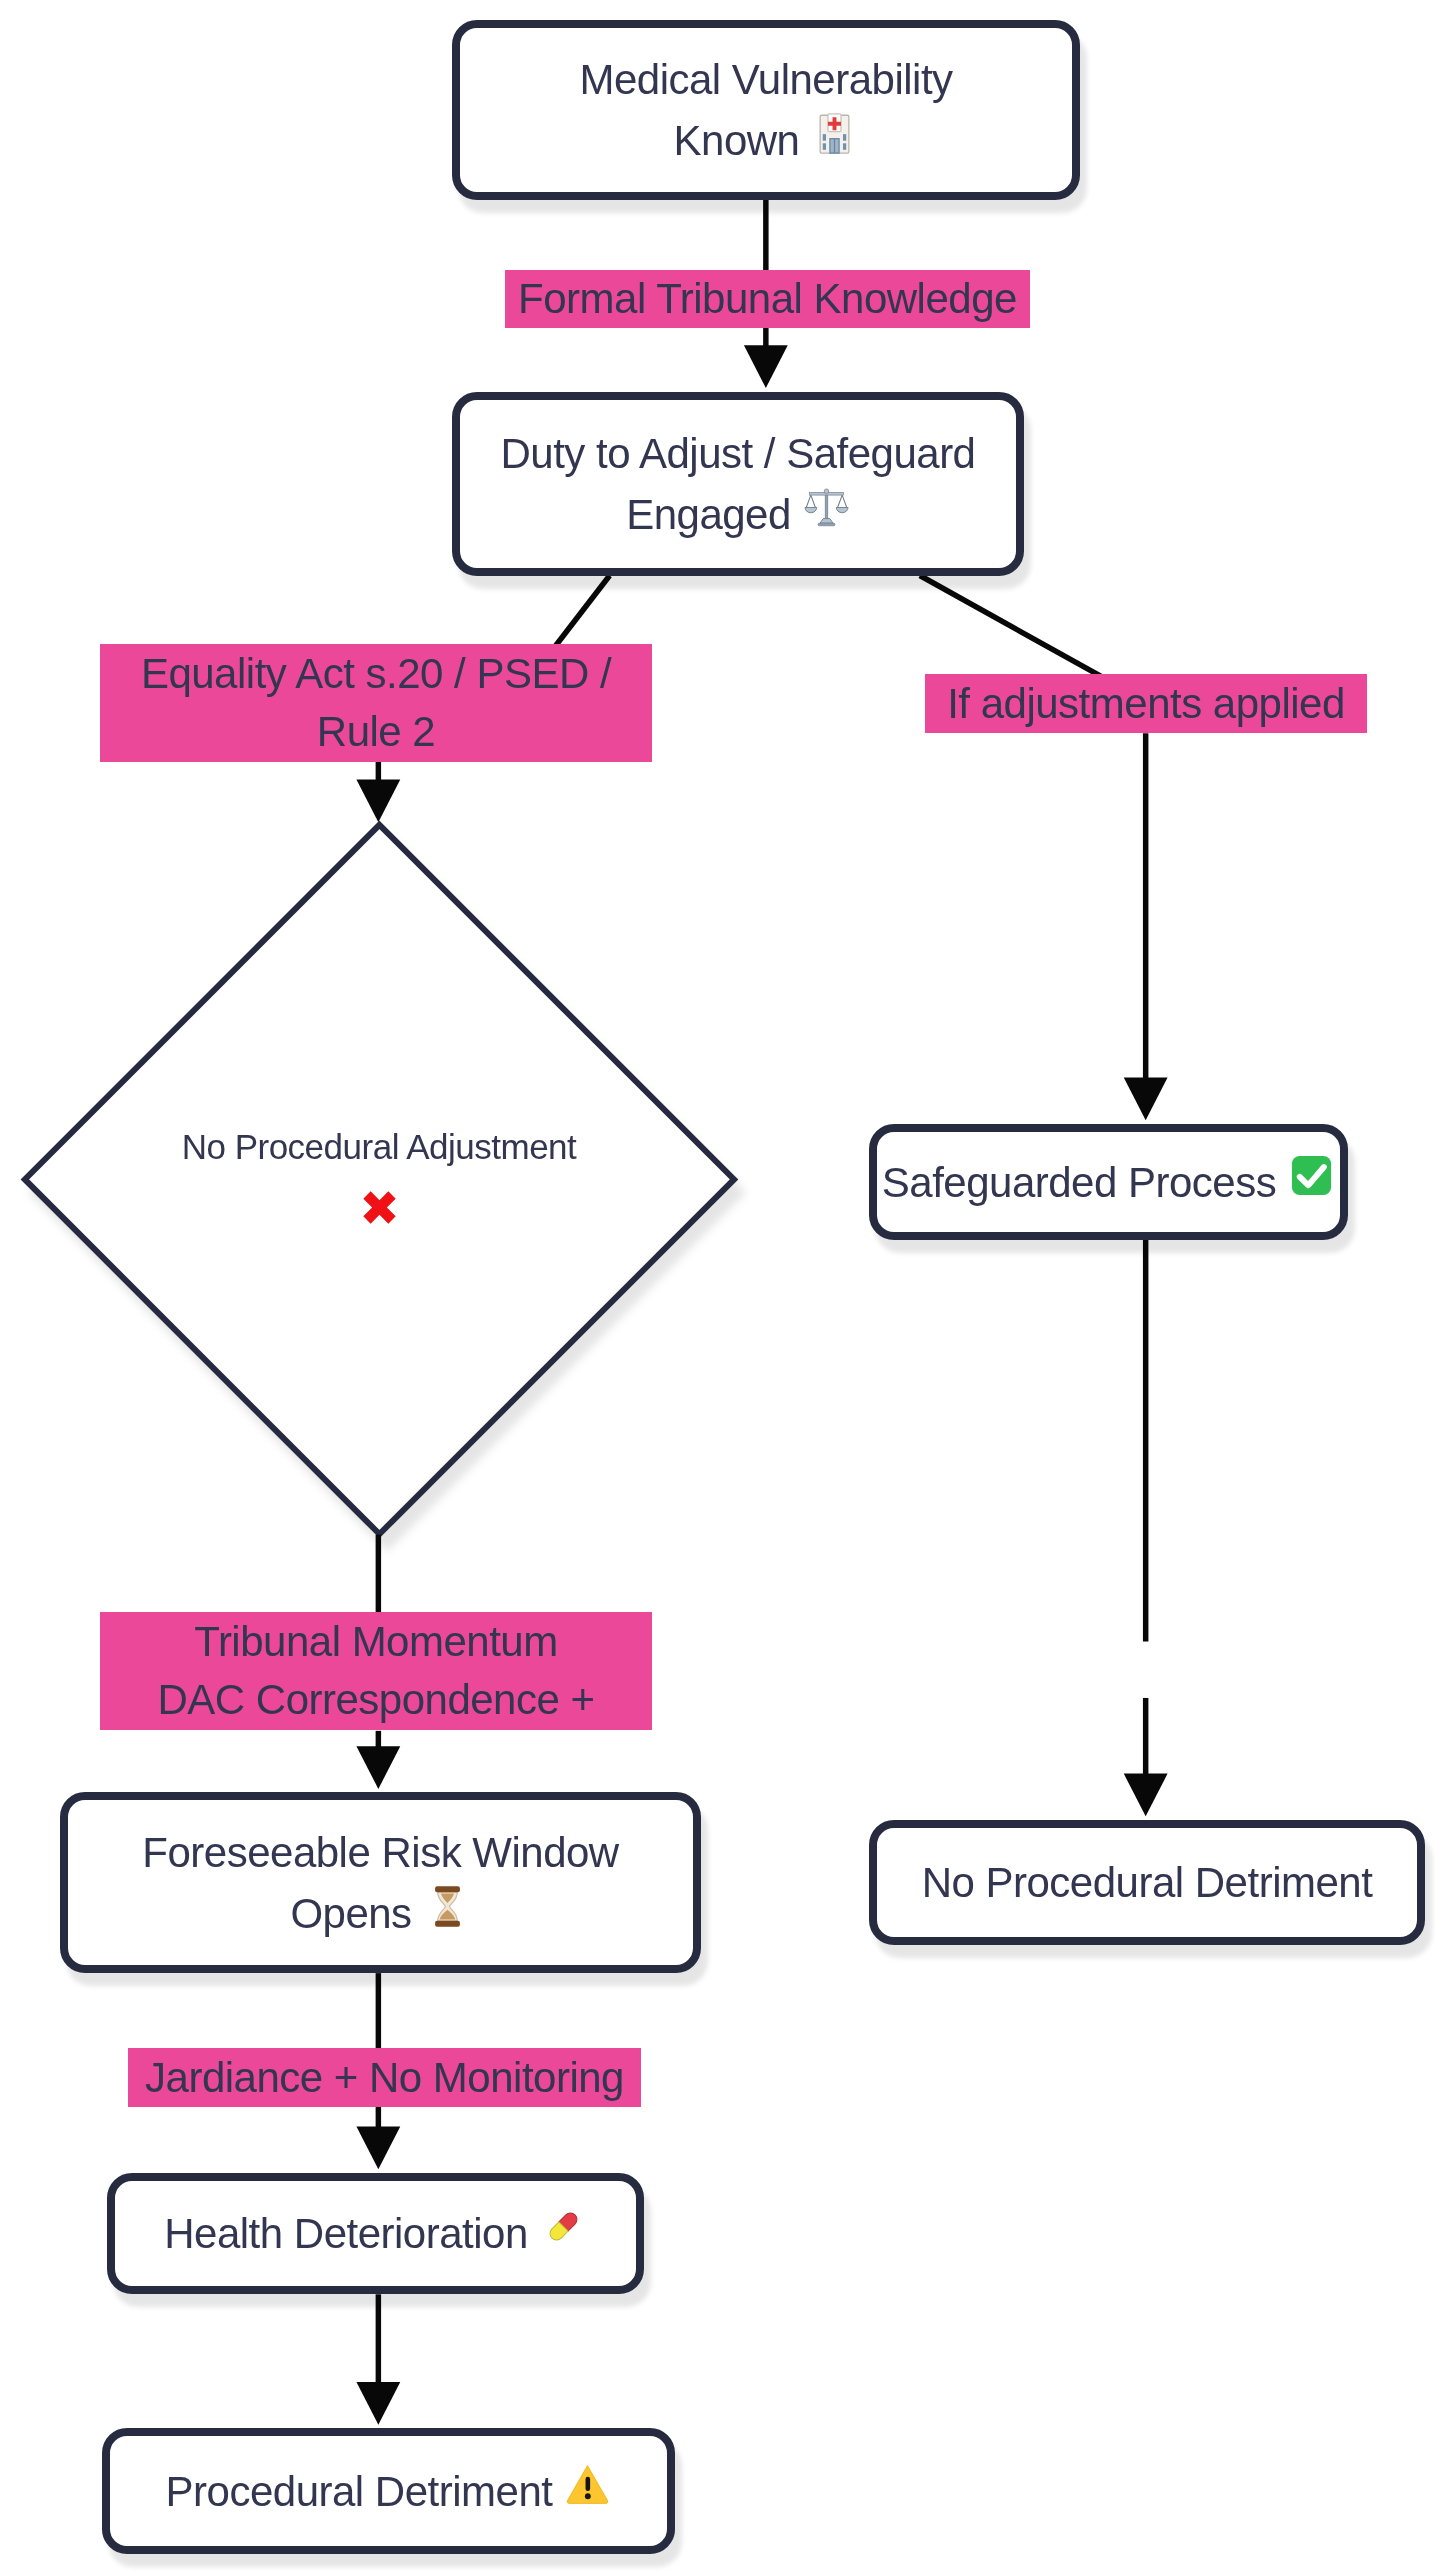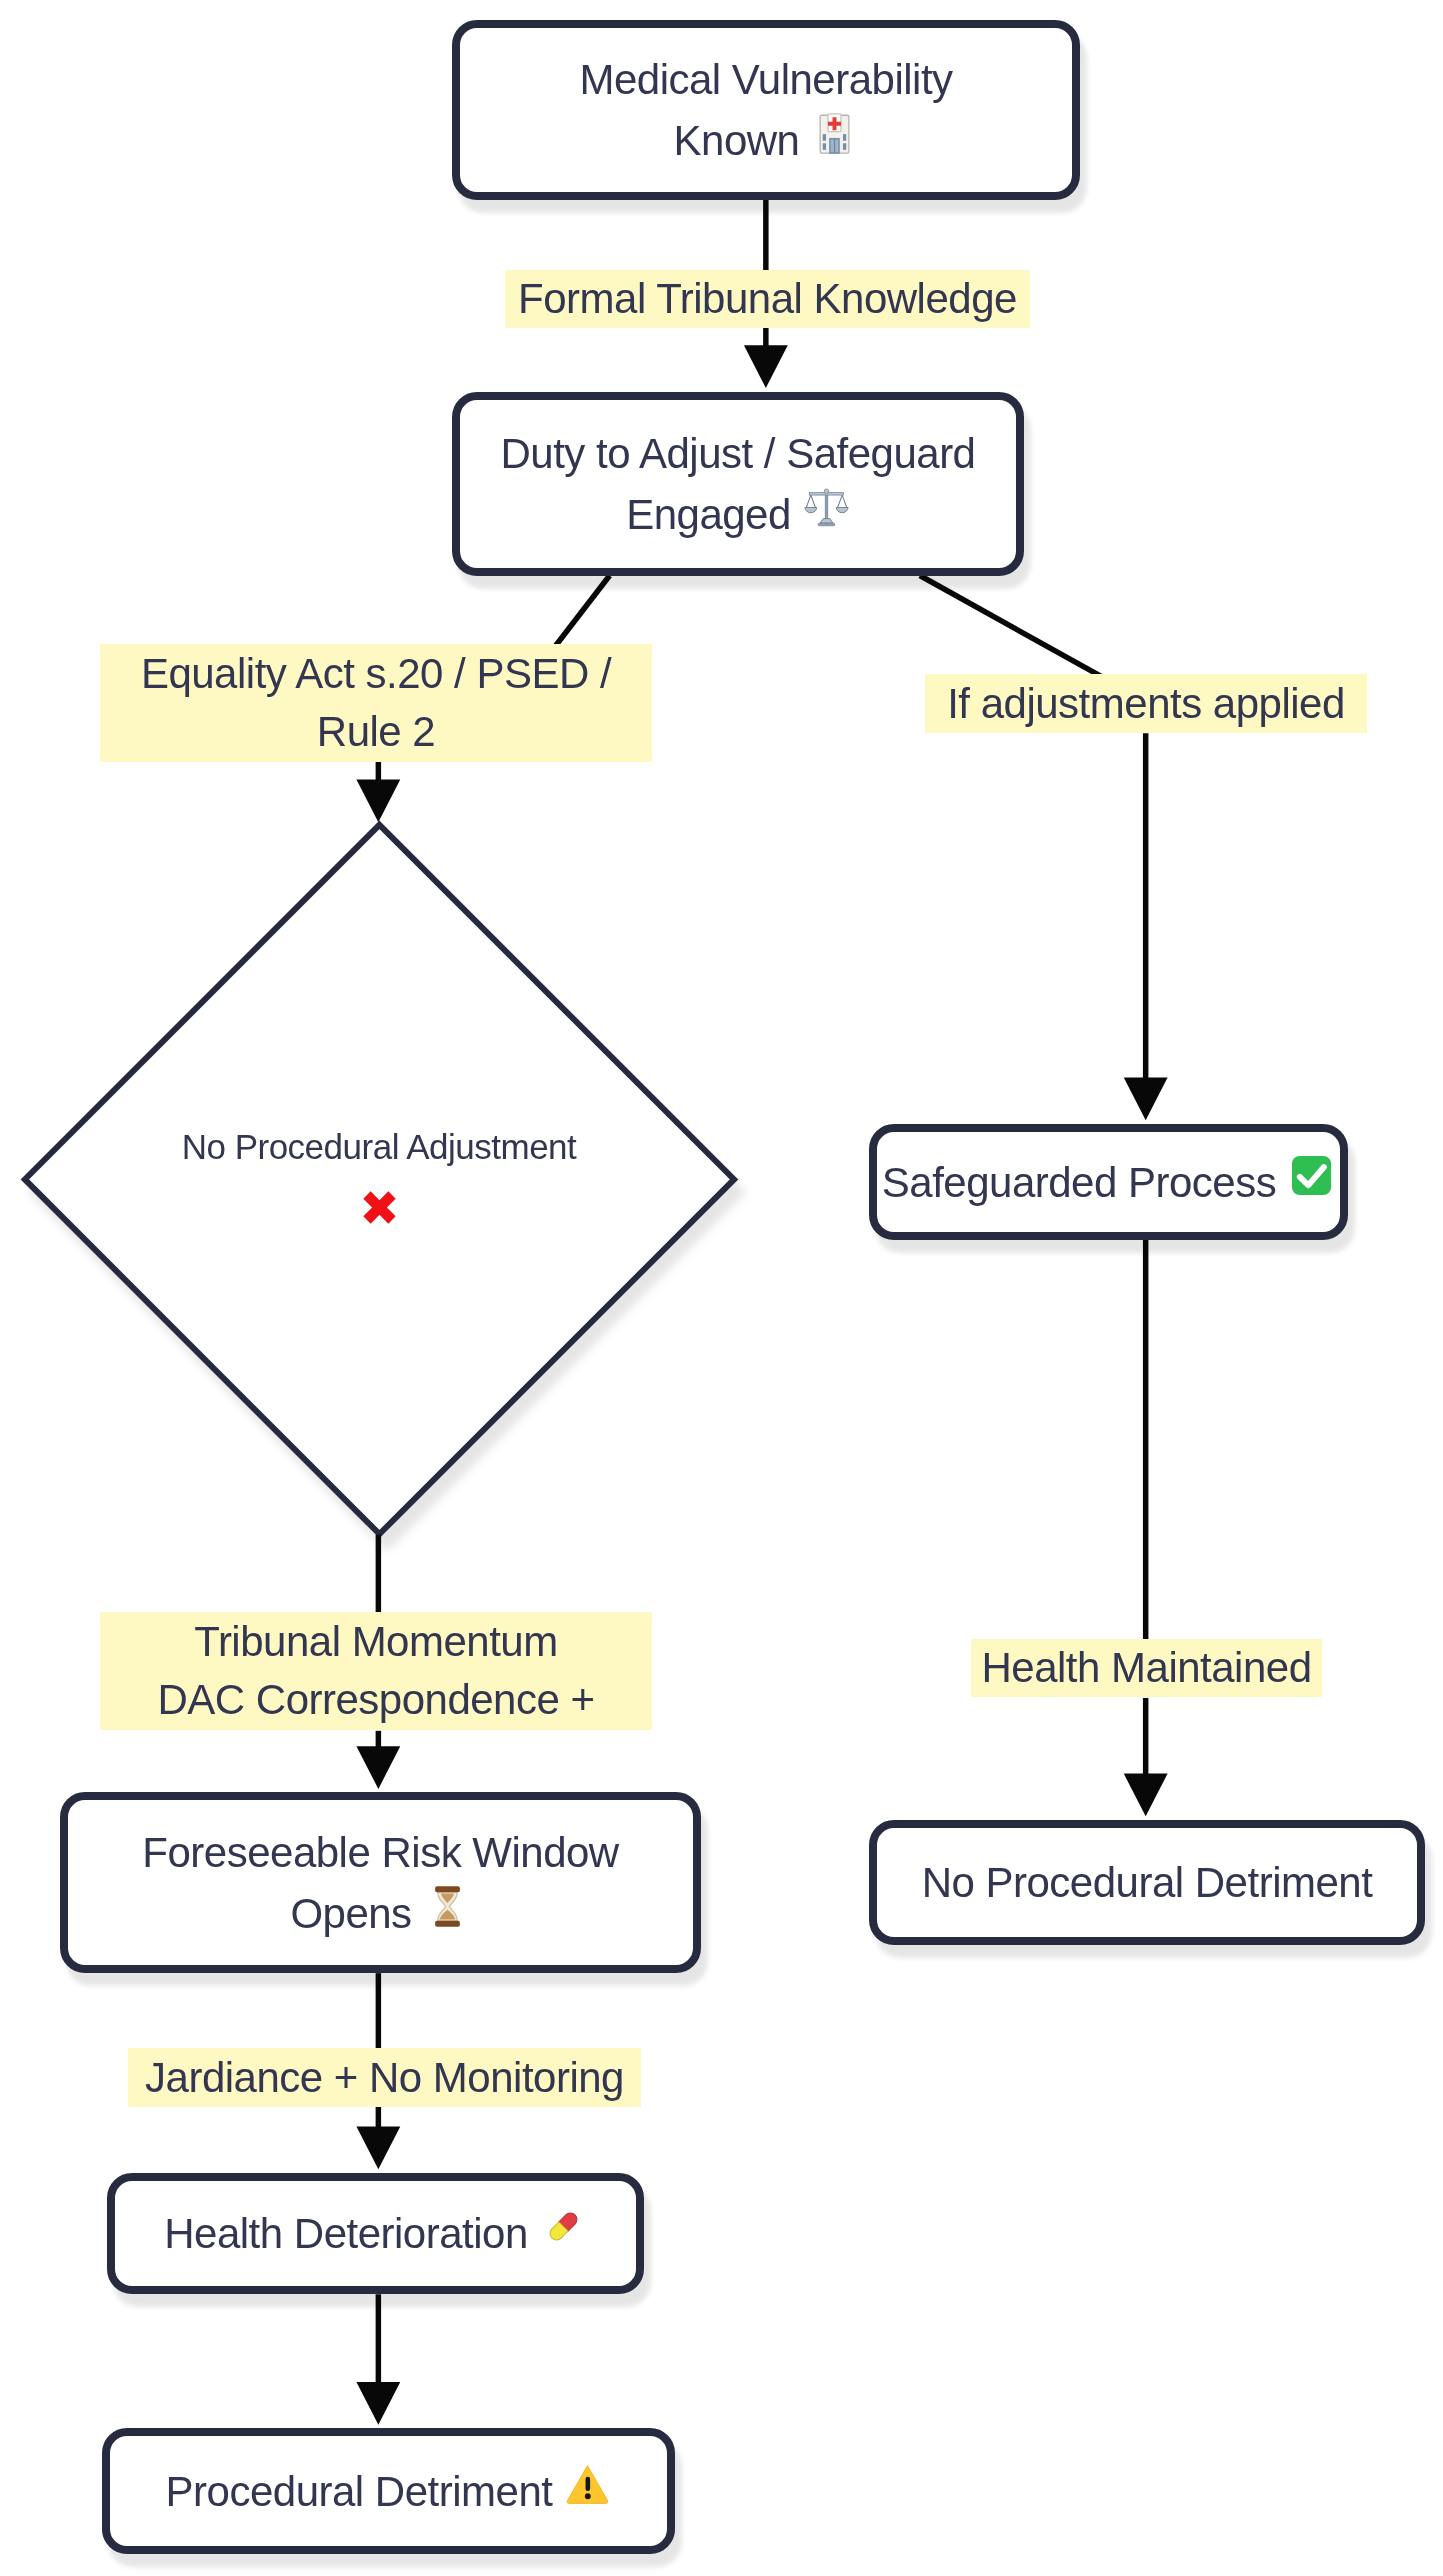--- a/index.html
+++ b/index.html
@@ -28,21 +28,21 @@
     justify-content:center;
   }
   .nline{
     display:flex;align-items:flex-start;justify-content:center;gap:12px;
     font-size:42px;font-weight:500;letter-spacing:-0.5px;line-height:61px;
     white-space:nowrap;
   }
   .edge-label{
     position:absolute;
     box-sizing:border-box;
-    background:#fef9c3;
+    background:#ec4899;
     display:flex;
     flex-direction:column;
     align-items:center;
     justify-content:center;
     font-size:42px;font-weight:500;letter-spacing:-0.5px;line-height:58px;
     white-space:nowrap;
   }
   .diamond-text{
     position:absolute;
     display:flex;flex-direction:column;align-items:center;justify-content:center;
@@ -170,23 +170,20 @@
         <path d="M18 38 L31 51 L55 23" stroke="#ffffff" stroke-width="9" fill="none" stroke-linecap="round" stroke-linejoin="round"></path>
       </svg>
     </div>
   </div>
 
   <div class="edge-label" style="left:100px;top:1612px;width:552px;height:118px;">
     <span>Tribunal Momentum</span>
     <span>DAC Correspondence +</span>
   </div>
 
-  <div class="edge-label" style="left:971px;top:1639px;width:351px;height:58px;">
-    <span>Health Maintained</span>
-  </div>
 
   <div class="node" style="left:60px;top:1792px;width:641px;height:181px;">
     <div class="nline">
         <span>Foreseeable Risk Window</span>
       </div>
     <div class="nline">
       <span>Opens</span>
       <svg class="icon icon-86" viewBox="0 0 72 72">
         <path d="M21 14 h30 c0 12 -9 16 -12 22 c3 6 12 10 12 22 h-30 c0 -12 9 -16 12 -22 c-3 -6 -12 -10 -12 -22 z" fill="#f1e7d4" stroke="#cdbfa6" stroke-width="2"></path>
         <path d="M26 16 h20 c-2 8 -8 11 -10 15 c-2 -4 -8 -7 -10 -15 z" fill="#c79a63"></path>

